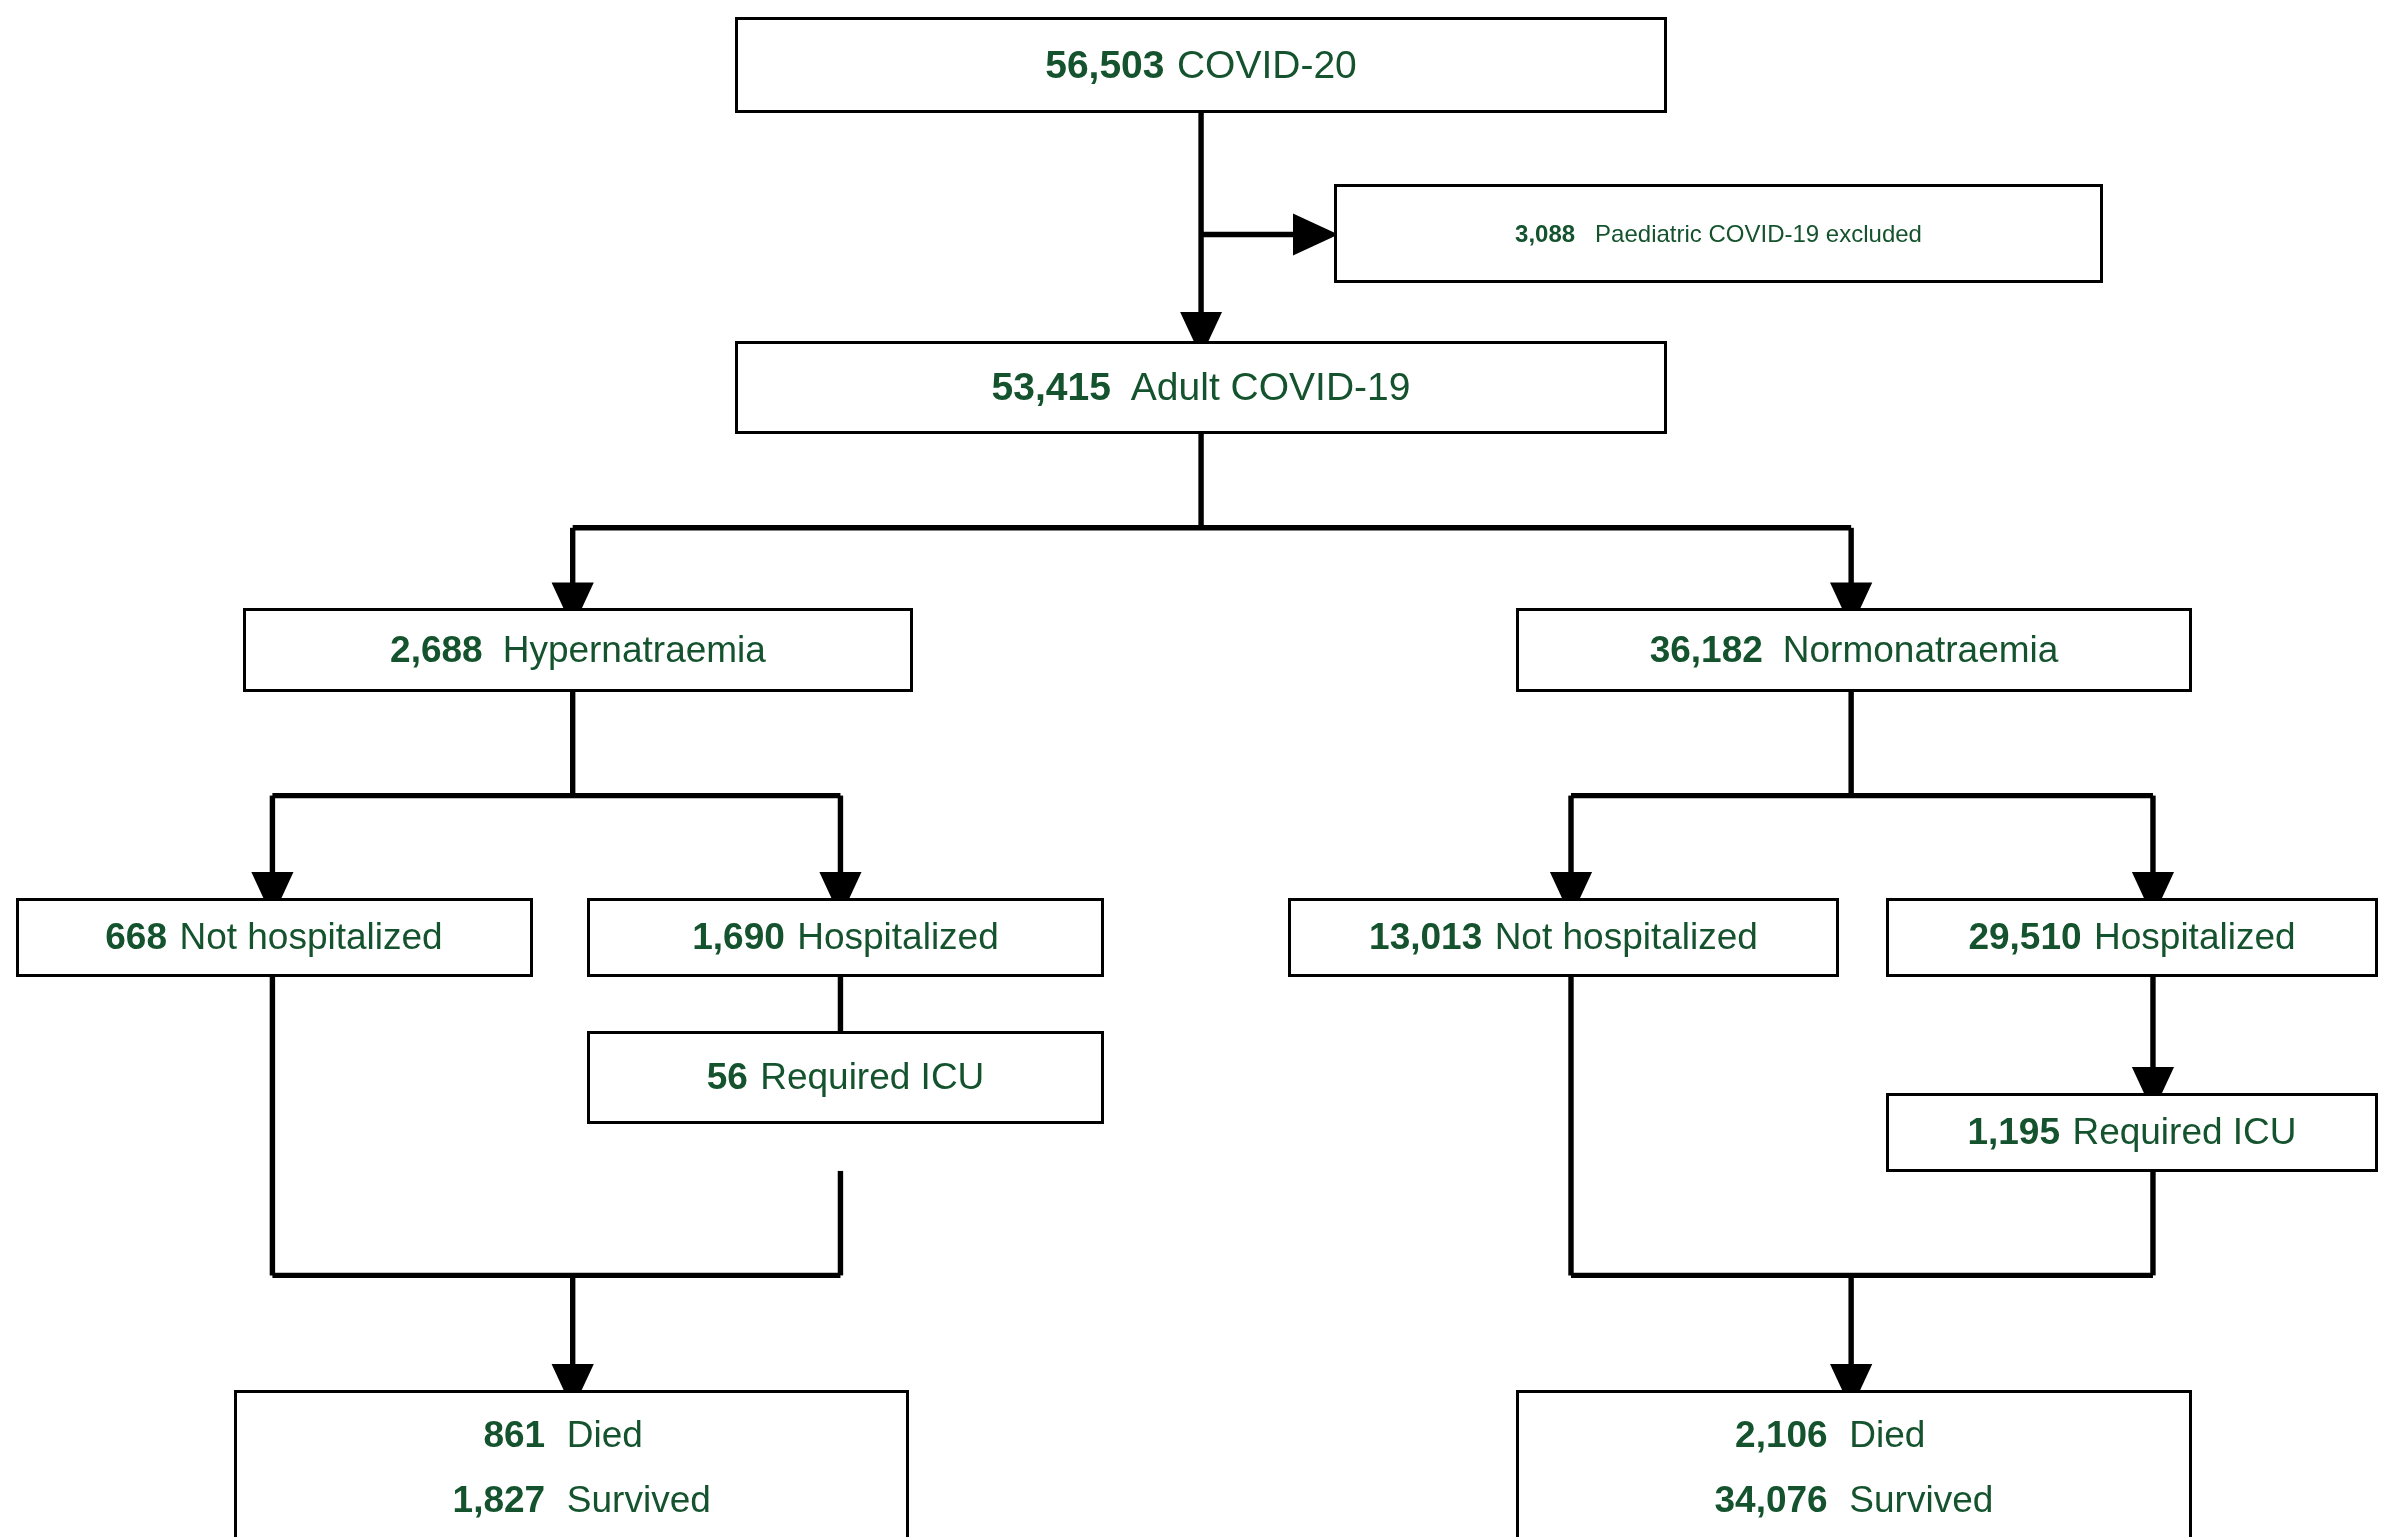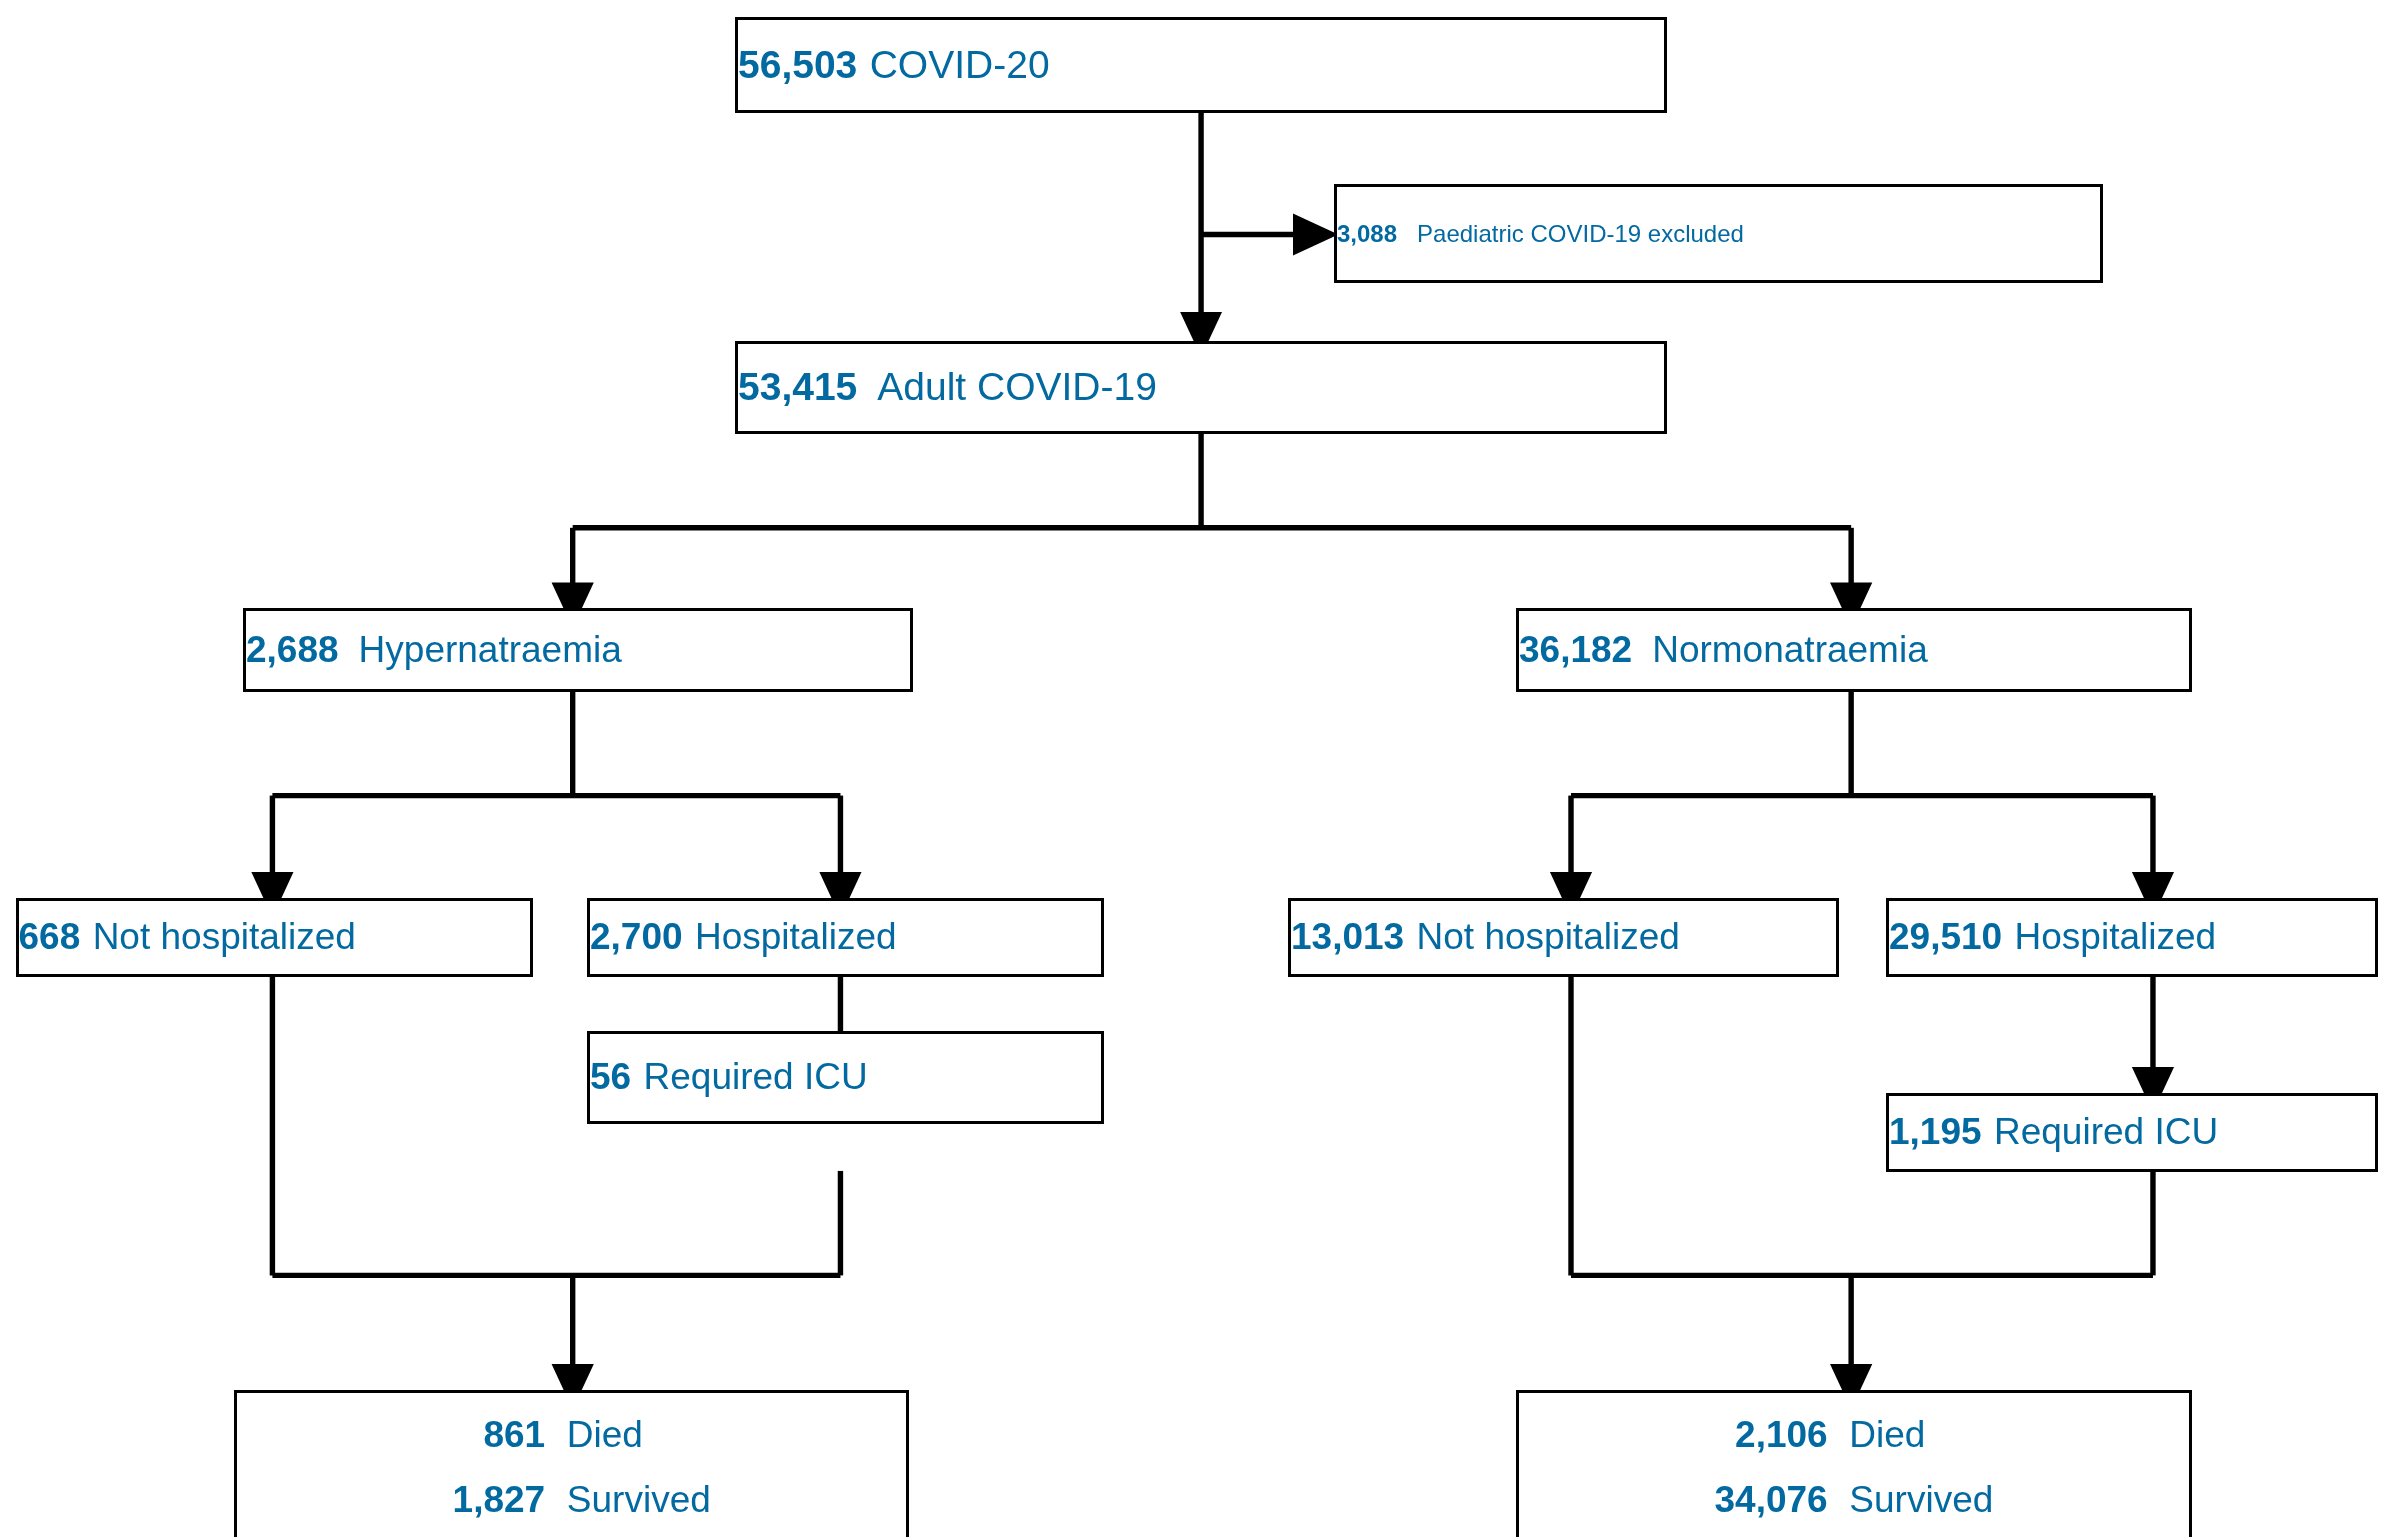--- a/index.html
+++ b/index.html
@@ -27,23 +27,23 @@
     height: 1537px;
     display: block;
   }
   .node-box {
     position: absolute;
     box-sizing: border-box;
     border: 3.1px solid #000000;
     background: #ffffff;
     display: flex;
     flex-direction: column;
-    align-items: flex-start;
+    align-items: center;
     justify-content: center;
-    color: #0369a1;
+    color: #14532d;
   }
   .node-line {
     display: flex;
     flex-direction: row;
     align-items: baseline;
     justify-content: center;
     white-space: nowrap;
     line-height: 1.05;
   }
   .node-count {
@@ -156,21 +156,21 @@
 
   <div class="node-box fs-med gap-std" style="left:15.5px; top:898px; width:517px; height:79px;">
     <div class="node-line">
       <span class="node-count">668</span>
       <span class="node-label">Not hospitalized</span>
     </div>
   </div>
 
   <div class="node-box fs-med gap-std" style="left:587px; top:898px; width:517px; height:79px;">
     <div class="node-line">
-      <span class="node-count">2,700</span>
+      <span class="node-count">1,690</span>
       <span class="node-label">Hospitalized</span>
     </div>
   </div>
 
   <div class="node-box fs-med gap-std" style="left:1288px; top:898px; width:551px; height:79px;">
     <div class="node-line">
       <span class="node-count">13,013</span>
       <span class="node-label">Not hospitalized</span>
     </div>
   </div>

